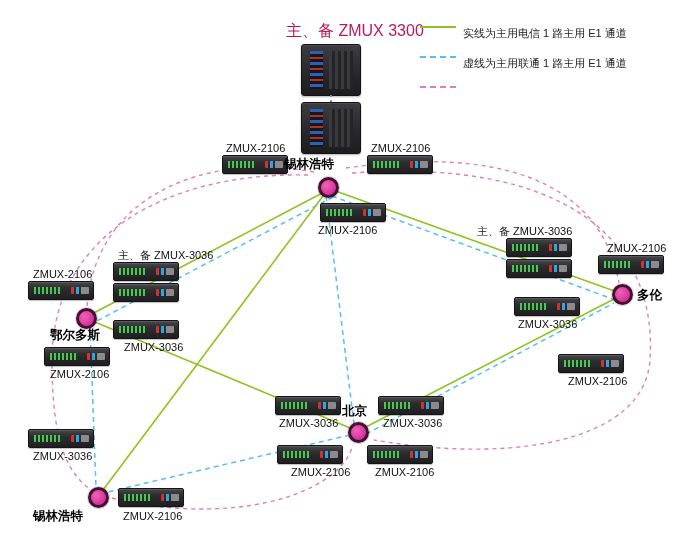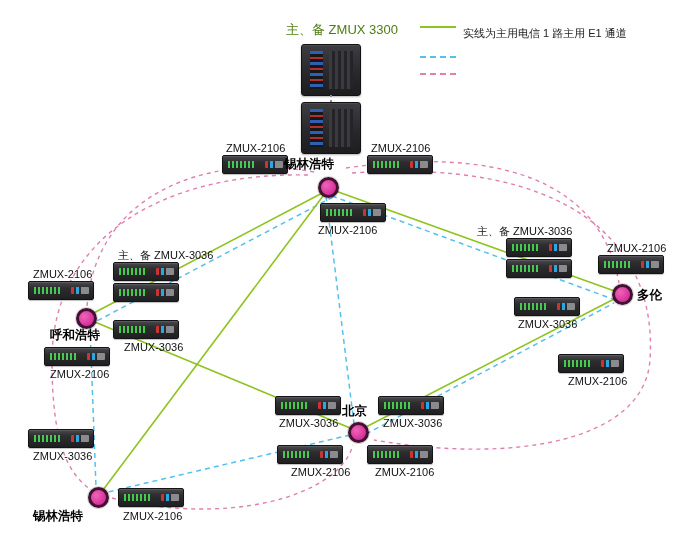--- a/index.html
+++ b/index.html
@@ -17,21 +17,21 @@
   
   .bigdev{position:absolute;width:58px;height:50px;border-radius:3px;z-index:2;
        background:linear-gradient(180deg,#3d3d42 0%,#27272b 60%,#1d1d20 100%);
        border:1px solid #121214;box-shadow:inset 0 1px 0 rgba(255,255,255,.08),0 1px 2px rgba(0,0,0,.3);}
   .bigdev::before{content:"";position:absolute;left:8px;top:6px;width:13px;height:38px;
        background:repeating-linear-gradient(180deg,#2e5fb0 0 3px,#17171a 3px 6px,#b03030 6px 8px,#17171a 8px 11px);}
   .bigdev::after{content:"";position:absolute;right:7px;top:6px;width:24px;height:38px;
        background:repeating-linear-gradient(90deg,#3a3a3f 0 3px,#242428 3px 6px);}
   .hub-link{position:absolute;left:330px;top:95px;height:7px;width:0;border-left:2px dotted #8a8a8a;z-index:2;}
   .dlabel{position:absolute;font-size:11px;line-height:12px;white-space:nowrap;z-index:3;color:#111;}
-  .hub-label{position:absolute;left:286px;top:21px;font-size:13px;white-space:nowrap;z-index:3;color:#4d7c0f;}
+  .hub-label{position:absolute;left:286px;top:21px;font-size:16px;white-space:nowrap;z-index:3;color:#be185d;}
   .city{position:absolute;width:15px;height:15px;border-radius:50%;z-index:4;
         background:radial-gradient(circle at 35% 35%,#ef64b6,#d6309b 70%);
         border:3px solid #431031;box-shadow:0 0 0 1px rgba(0,0,0,.15);}
   .citylabel{position:absolute;font-size:12.5px;font-weight:bold;white-space:nowrap;z-index:4;color:#000;}
   
   .legend{position:absolute;left:420px;top:26px;z-index:5;display:flex;flex-direction:column;gap:15px;}
   .legend-row{display:flex;gap:7px;}
   .legend-line{width:36px;height:0;flex:0 0 36px;}
   .ll-solid{border-top:2px solid #8fc31f;}
   .ll-dash-blue{border-top:2px dashed #55c0ee;}
@@ -88,20 +88,21 @@
     </g>
   </svg>
 
   <div class="legend">
     <div class="legend-row">
       <div class="legend-line ll-solid"></div>
       <span class="legend-text">实线为主用电信 1 路主用 E1 通道</span>
     </div>
     <div class="legend-row">
       <div class="legend-line ll-dash-blue"></div>
+      <span class="legend-text">虚线为主用联通 1 路主用 E1 通道</span>
     </div>
     <div class="legend-row">
       <div class="legend-line ll-dash-pink"></div>
     </div>
   </div>
 
   <span class="hub-label">主、备 ZMUX 3300</span>
   <div class="bigdev" style="left:301px;top:44px"></div>
   <div class="hub-link"></div>
   <div class="bigdev" style="left:301px;top:102px"></div>
@@ -143,21 +144,21 @@
   <span class="dlabel l-bj-br">ZMUX-2106</span>
 
   <div class="dev d-xl-t"></div>
   <span class="dlabel l-xl-t">ZMUX-3036</span>
   <div class="dev d-xl-b"></div>
   <span class="dlabel l-xl-b">ZMUX-2106</span>
 
   <div class="city c-hh"></div>
   <span class="citylabel cl-hh">锡林浩特</span>
   <div class="city c-or"></div>
-  <span class="citylabel cl-or">呼和浩特</span>
+  <span class="citylabel cl-or">鄂尔多斯</span>
   <div class="city c-dl"></div>
   <span class="citylabel cl-dl">多伦</span>
   <div class="city c-bj"></div>
   <span class="citylabel cl-bj">北京</span>
   <div class="city c-xl"></div>
   <span class="citylabel cl-xl">锡林浩特</span>
 
 </div>
 
 </body></html>

